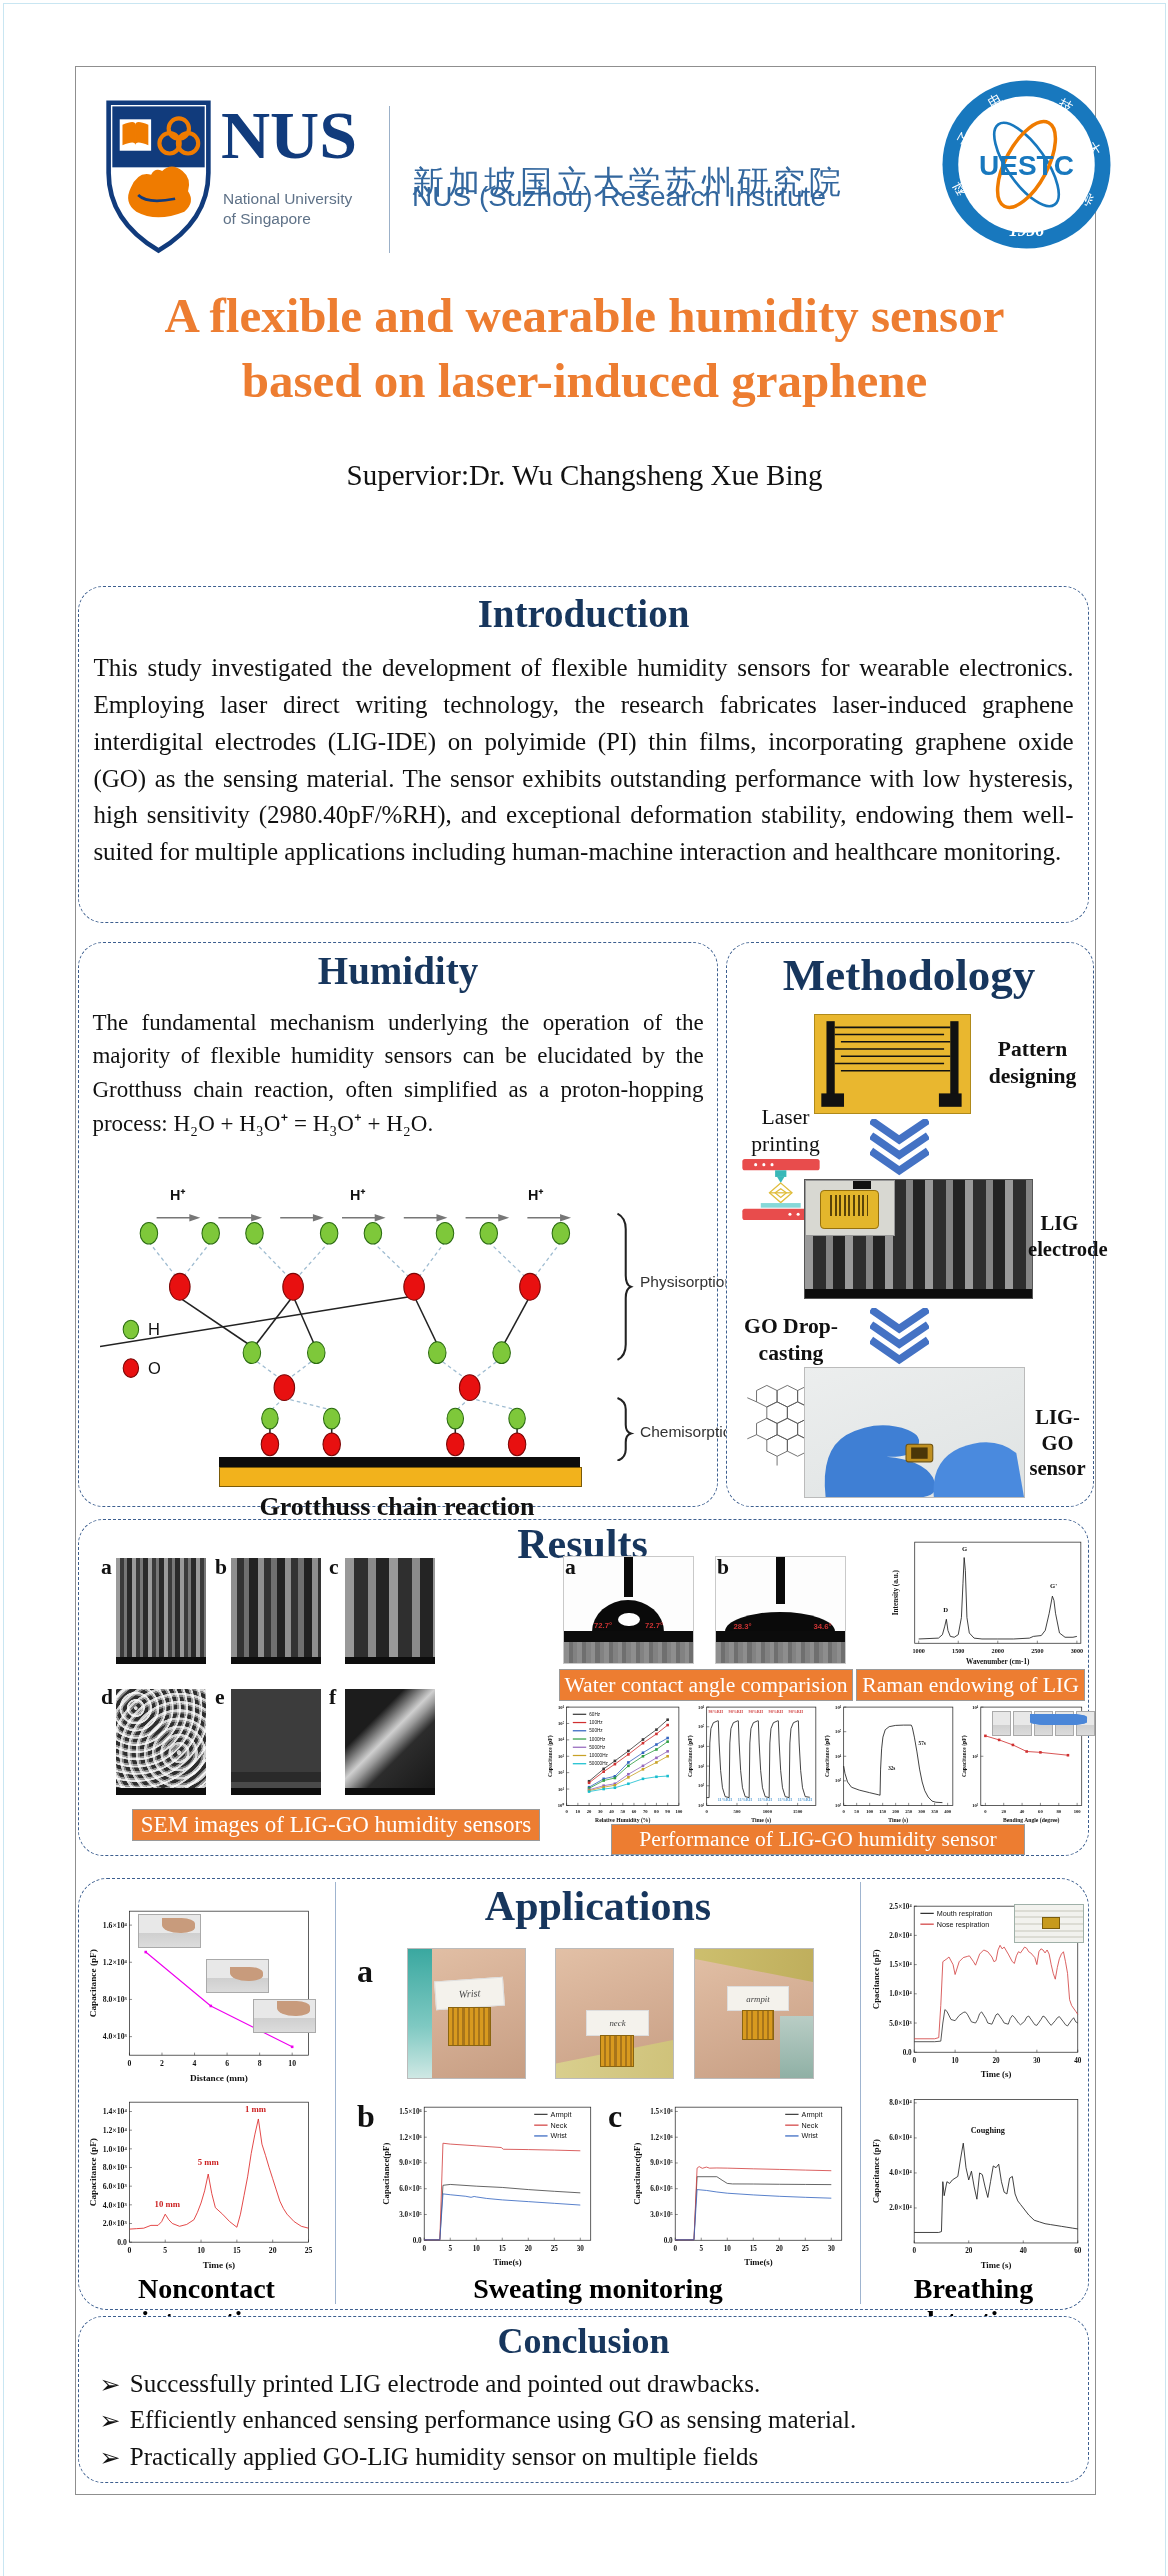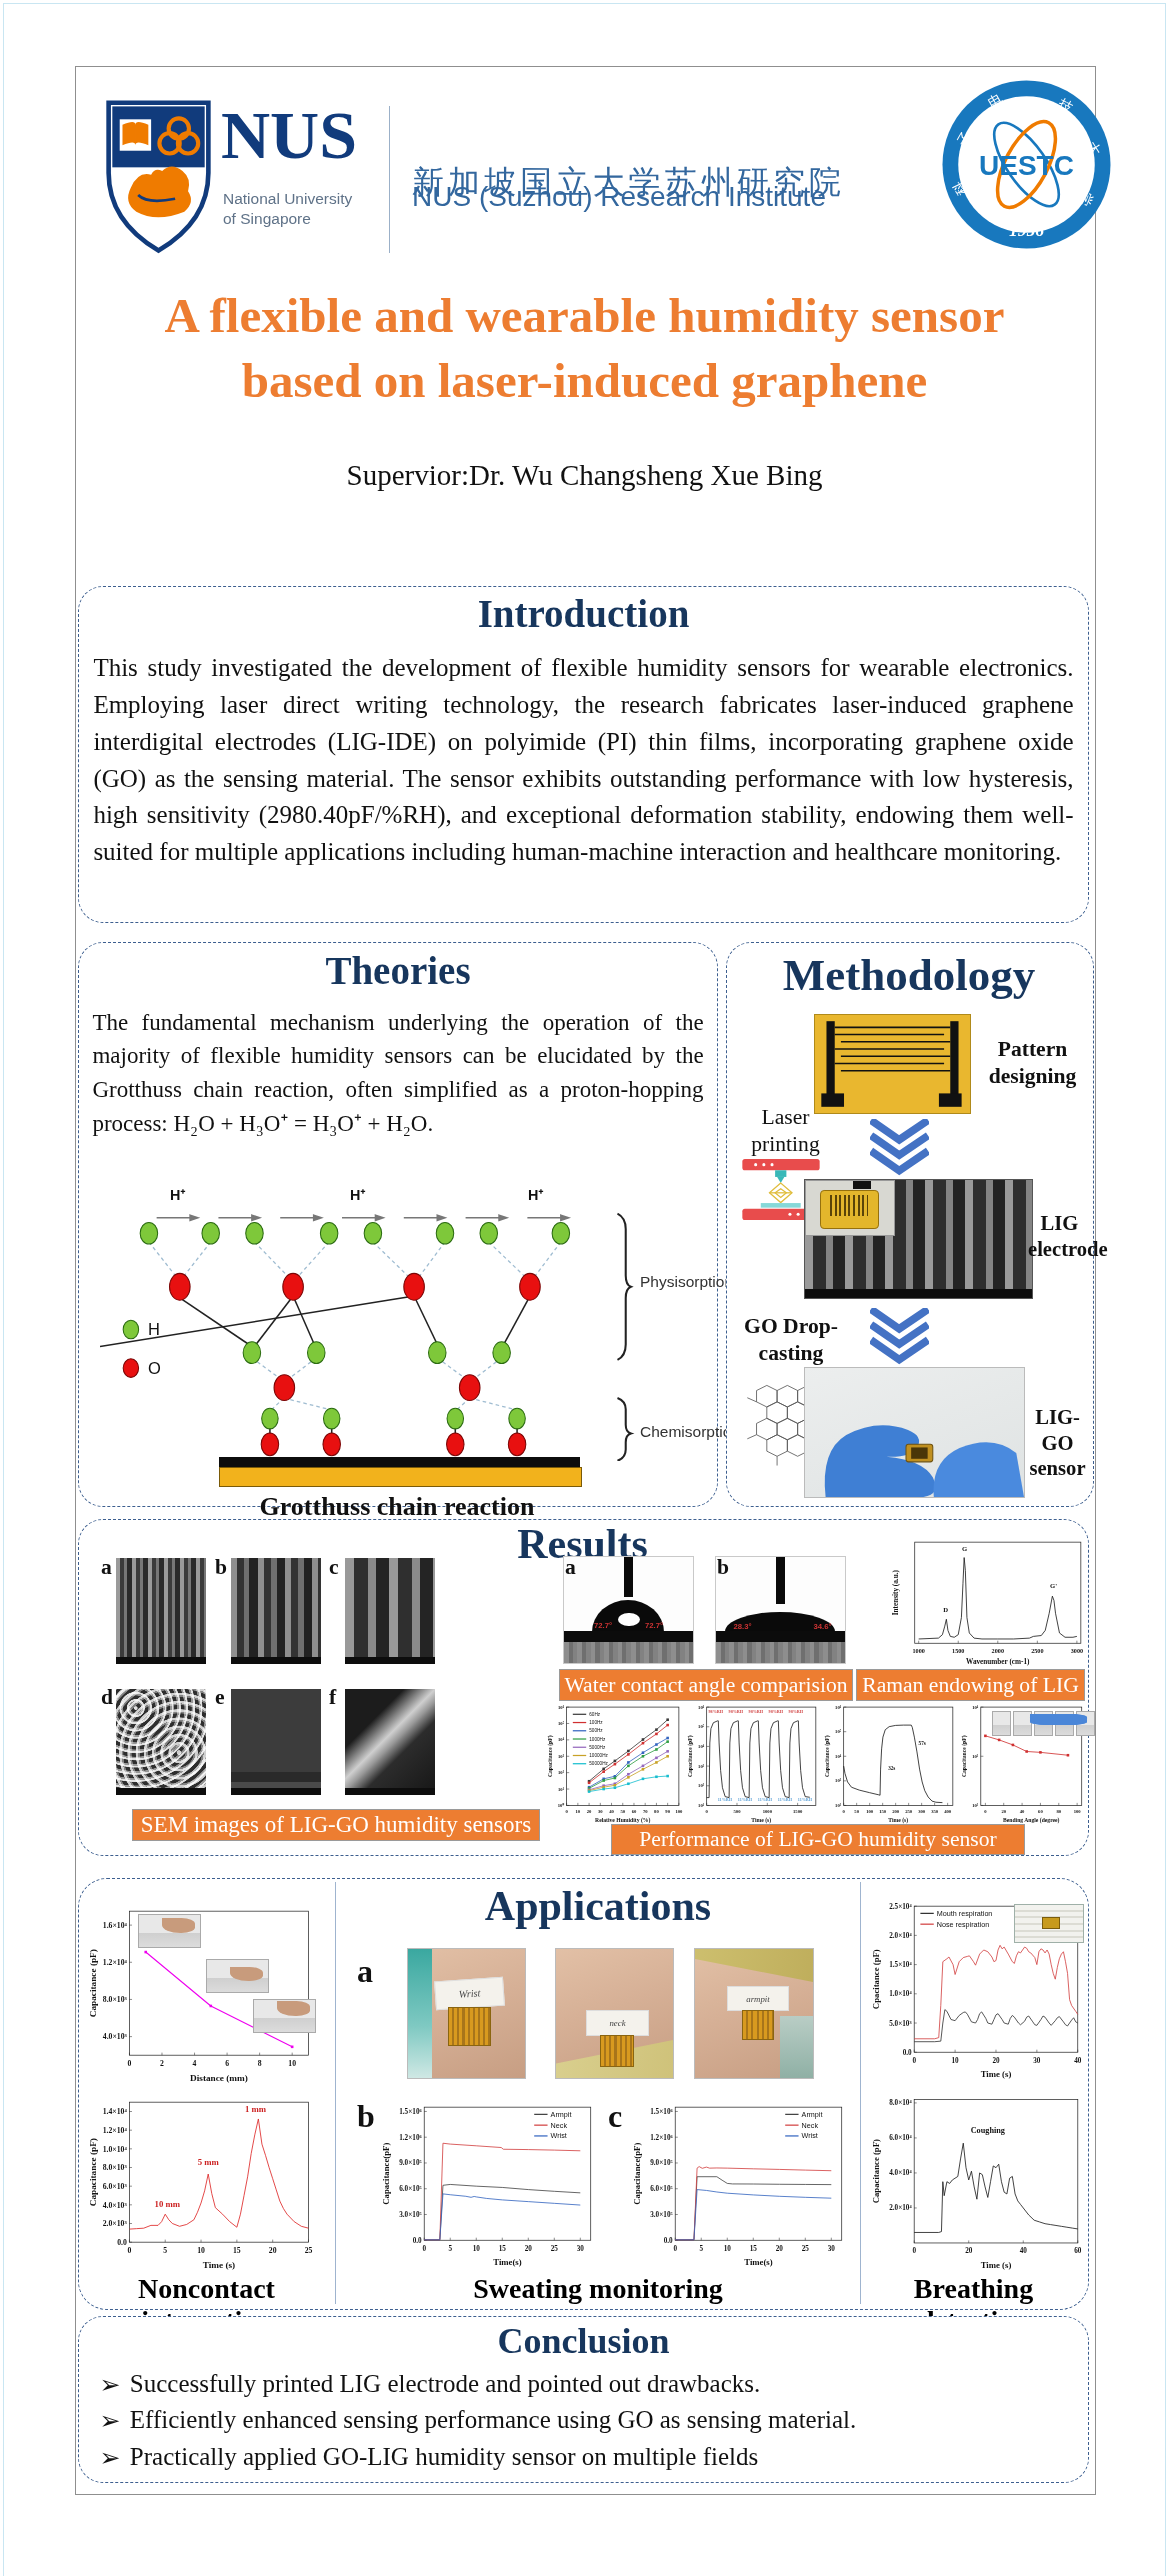--- a/index.html
+++ b/index.html
@@ -99,21 +99,21 @@
     <div>based on laser-induced graphene</div>
   </div>
   <div class="abs" style="left:77px;top:459px;width:1015px;text-align:center;font-size:29px;">Supervior:Dr. Wu Changsheng Xue Bing</div>
 
   <div class="abs dashedbox" style="left:78px;top:586px;width:1009px;height:335px;">
     <div class="heading" style="font-size:39px;margin-top:4.1px;">Introduction</div>
     <div class="bodytext" style="margin:14.4px 14.4px 0 14.4px;font-size:25px;">This study investigated the development of flexible humidity sensors for wearable electronics. Employing laser direct writing technology, the research fabricates laser-induced graphene interdigital electrodes (LIG-IDE) on polyimide (PI) thin films, incorporating graphene oxide (GO) as the sensing material. The sensor exhibits outstanding performance with low hysteresis, high sensitivity (2980.40pF/%RH), and exceptional deformation stability, endowing them well-suited for multiple applications including human-machine interaction and healthcare monitoring.</div>
   </div>
 
   <div class="abs dashedbox" style="left:78px;top:942px;width:638px;height:563px;">
-    <div class="heading" style="font-size:39px;margin-top:5.2px;">Theories</div>
+    <div class="heading" style="font-size:39px;margin-top:5.2px;">Humidity</div>
     <div class="bodytext" style="margin:12.4px 13.4px 0 13.4px;font-size:23px;">The fundamental mechanism underlying the operation of the majority of flexible humidity sensors can be elucidated by the Grotthuss chain reaction, often simplified as a proton-hopping process: H₂O + H₃O⁺ = H₃O⁺ + H₂O.</div>
   </div>
 
   <div class="abs" style="left:100px;top:1198px;width:587px;height:263px;">
     <svg width="587" height="263" viewBox="0 0 1140 510">
       <g stroke="#777" stroke-width="3" fill="#777">
         <line x1="110" y1="38" x2="175" y2="38"></line>
           <polygon points="175,33 190,38 175,43"></polygon>
         <line x1="230" y1="38" x2="295" y2="38"></line>
           <polygon points="295,33 310,38 295,43"></polygon>

